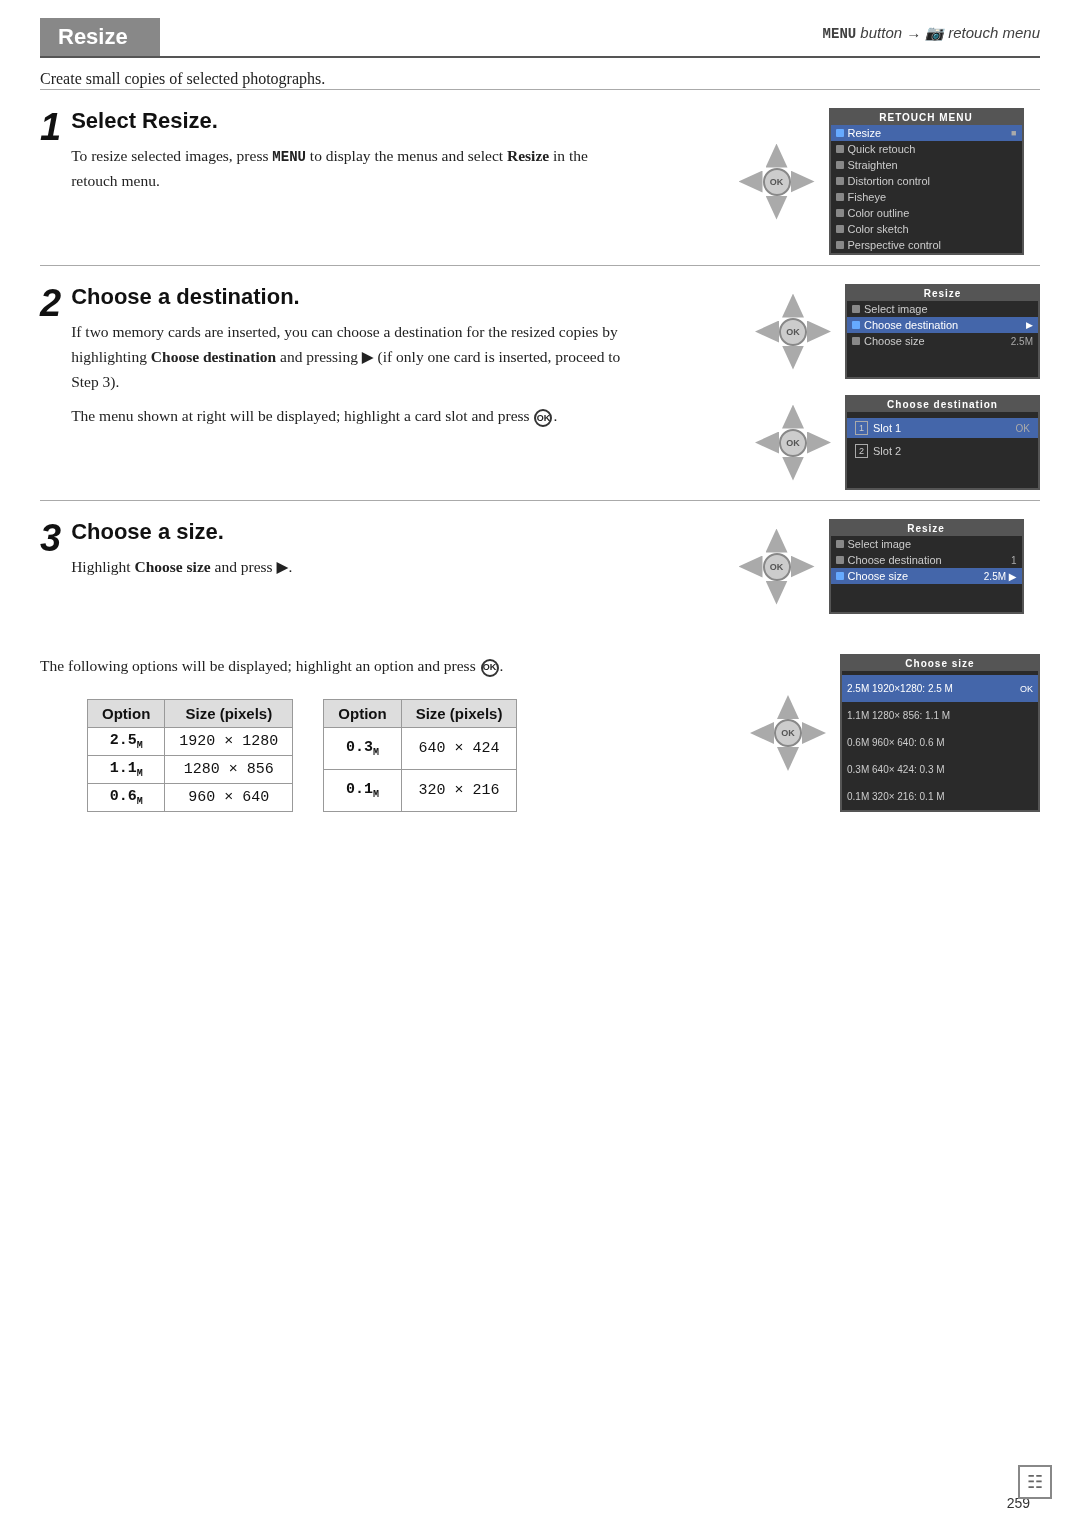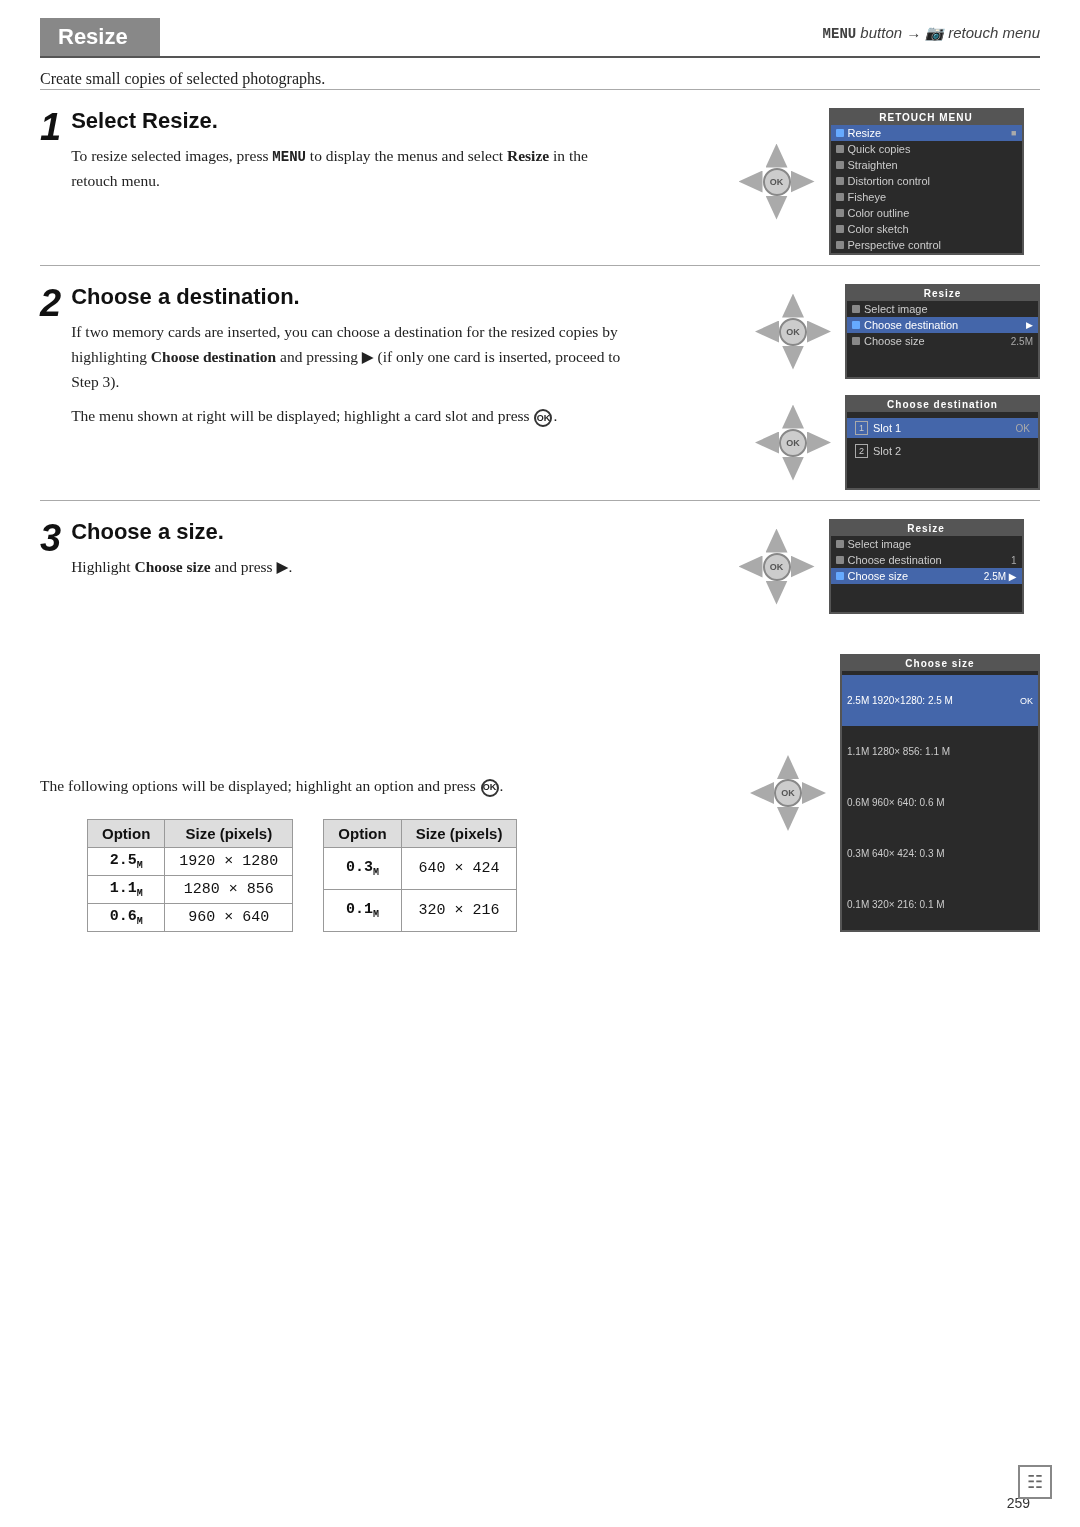--- a/index.html
+++ b/index.html
@@ -248,21 +248,21 @@
     .slot-ok {
       margin-left: auto;
       font-size: 10px;
       color: #aaa;
     }
 
     
     .lcd-size-row {
       display: flex;
       align-items: center;
-      padding: 20px 5px;
+      padding: 8px 5px;
       font-size: 10px;
       color: #ccc;
     }
     .lcd-size-row.highlighted {
       background: #4466aa;
       color: #fff;
     }
 
     
     .size-table-wrapper {
@@ -380,21 +380,21 @@
 
       <div class="lcd-screen large">
         <div class="lcd-title-bar">RETOUCH MENU</div>
         <div class="lcd-row highlighted">
           <span class="lcd-dot active"></span>
           <span class="lcd-row-label">Resize</span>
           <span style="font-size:9px;color:#aaa;">■</span>
         </div>
         <div class="lcd-row">
           <span class="lcd-dot"></span>
-          <span class="lcd-row-label">Quick copies</span>
+          <span class="lcd-row-label">Quick retouch</span>
         </div>
         <div class="lcd-row">
           <span class="lcd-dot"></span>
           <span class="lcd-row-label">Straighten</span>
         </div>
         <div class="lcd-row">
           <span class="lcd-dot"></span>
           <span class="lcd-row-label">Distortion control</span>
         </div>
         <div class="lcd-row">

